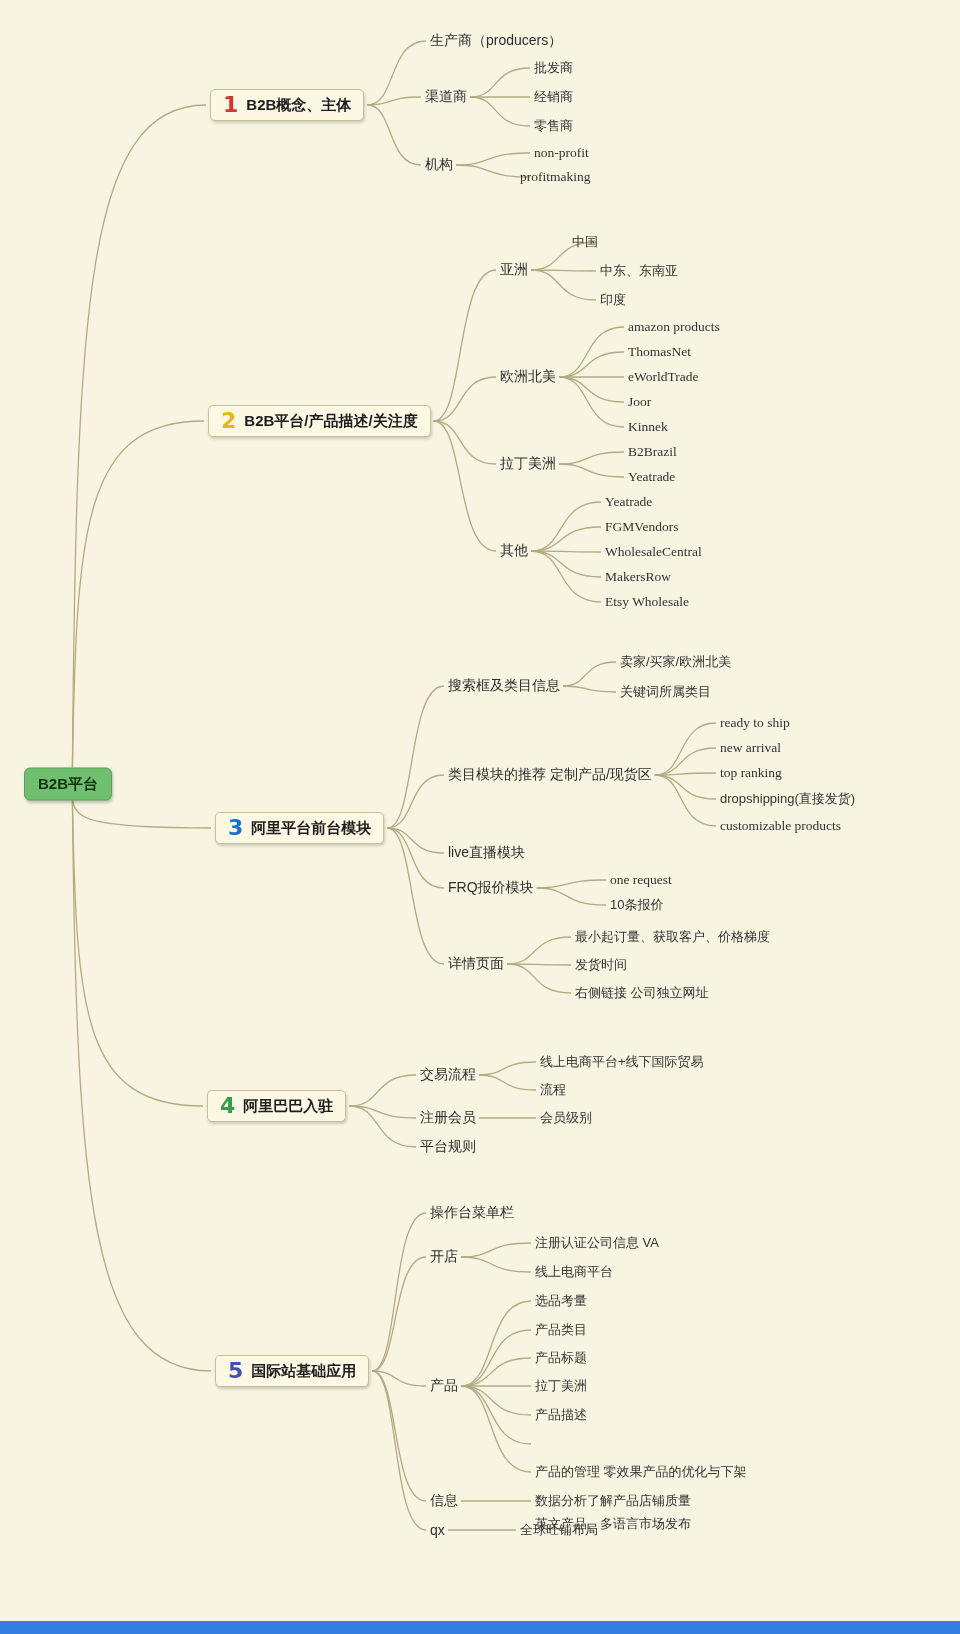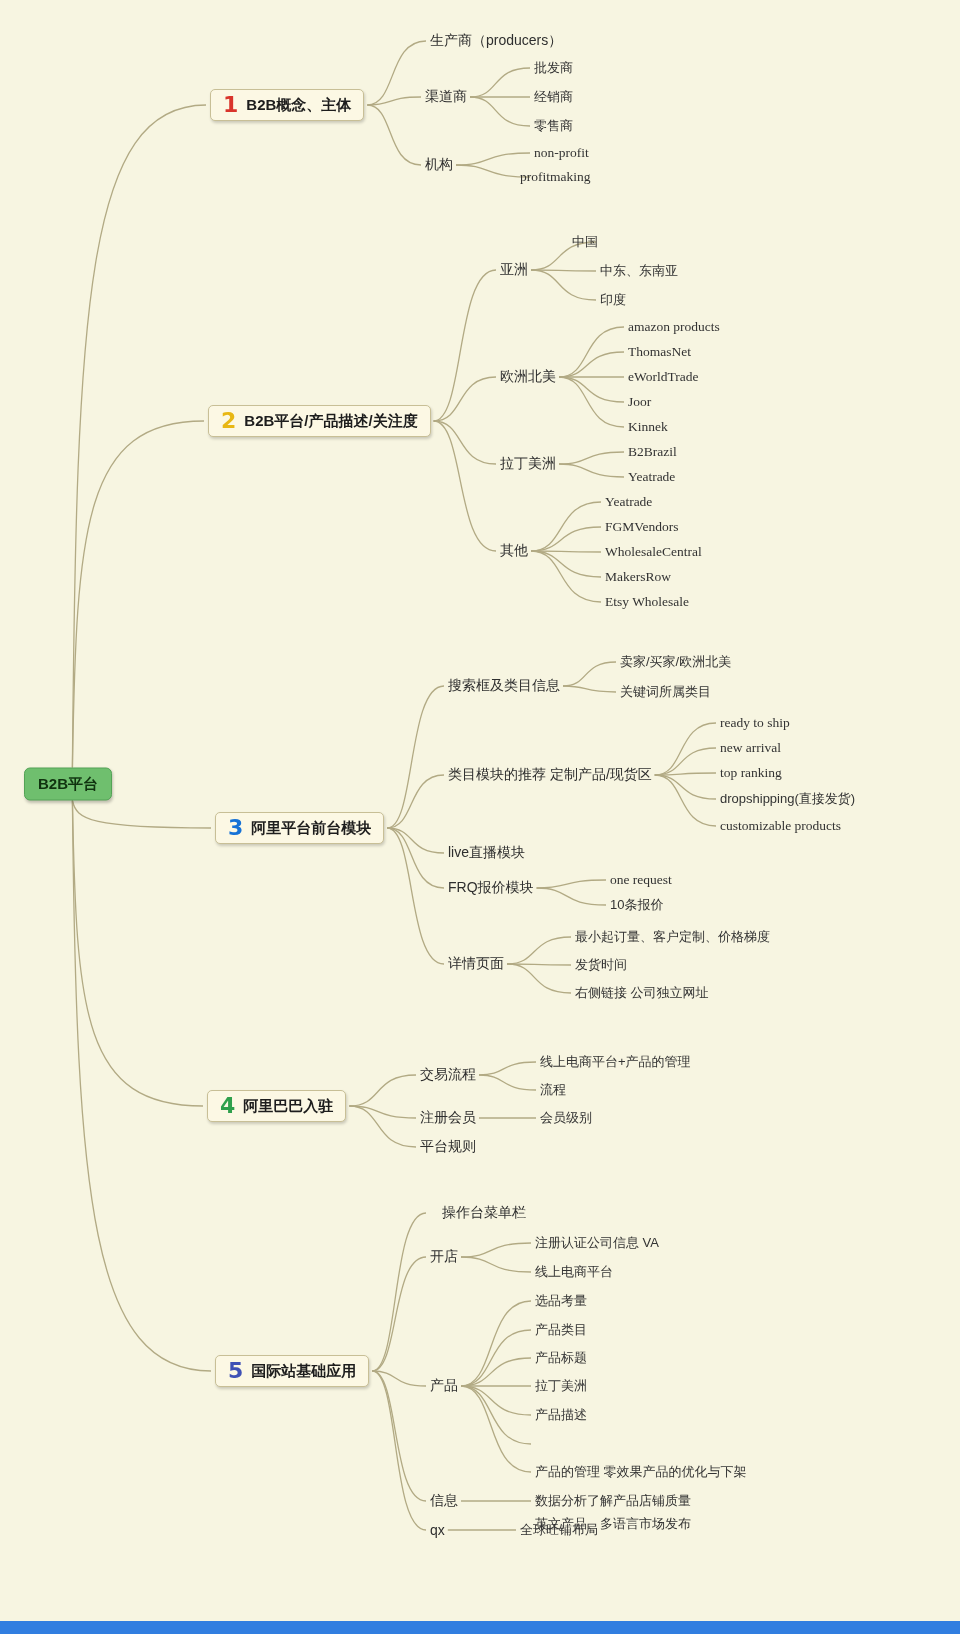--- a/index.html
+++ b/index.html
@@ -165,32 +165,32 @@
   <div class="node t2" id="b3c4" style="left:448px; top:964px">详情页面</div>
   <div class="node t3" id="b3c0g0" style="left:620px; top:662px">卖家/买家/欧洲北美</div>
   <div class="node t3" id="b3c0g1" style="left:620px; top:692px">关键词所属类目</div>
   <div class="node t3 serif" id="b3c1g0" style="left:720px; top:723px">ready to ship</div>
   <div class="node t3 serif" id="b3c1g1" style="left:720px; top:748px">new arrival</div>
   <div class="node t3 serif" id="b3c1g2" style="left:720px; top:773px">top ranking</div>
   <div class="node t3" id="b3c1g3" style="left:720px; top:799px">dropshipping(直接发货)</div>
   <div class="node t3 serif" id="b3c1g4" style="left:720px; top:826px">customizable products</div>
   <div class="node t3 serif" id="b3c3g0" style="left:610px; top:880px">one request</div>
   <div class="node t3" id="b3c3g1" style="left:610px; top:905px">10条报价</div>
-  <div class="node t3" id="b3c4g0" style="left:575px; top:937px">最小起订量、客户定制、价格梯度</div>
+  <div class="node t3" id="b3c4g0" style="left:575px; top:937px">最小起订量、获取客户、价格梯度</div>
   <div class="node t3" id="b3c4g1" style="left:575px; top:965px">发货时间</div>
   <div class="node t3" id="b3c4g2" style="left:575px; top:993px">右侧链接 公司独立网址</div>
 
   <div class="node t2" id="b4c0" style="left:420px; top:1075px">交易流程</div>
   <div class="node t2" id="b4c1" style="left:420px; top:1118px">注册会员</div>
   <div class="node t2" id="b4c2" style="left:420px; top:1147px">平台规则</div>
-  <div class="node t3" id="b4c0g0" style="left:540px; top:1062px">线上电商平台+产品的管理</div>
+  <div class="node t3" id="b4c0g0" style="left:540px; top:1062px">线上电商平台+线下国际贸易</div>
   <div class="node t3" id="b4c0g1" style="left:540px; top:1090px">流程</div>
   <div class="node t3" id="b4c1g0" style="left:540px; top:1118px">会员级别</div>
 
-  <div class="node t2" id="b5c0" style="left:442px; top:1213px">操作台菜单栏</div>
+  <div class="node t2" id="b5c0" style="left:430px; top:1213px">操作台菜单栏</div>
   <div class="node t2" id="b5c1" style="left:430px; top:1257px">开店</div>
   <div class="node t2" id="b5c2" style="left:430px; top:1386px">产品</div>
   <div class="node t2" id="b5c3" style="left:430px; top:1501px">信息</div>
   <div class="node t2" id="b5c4" style="left:430px; top:1530px">qx</div>
   <div class="node t3" id="b5c1g0" style="left:535px; top:1243px">注册认证公司信息 VA</div>
   <div class="node t3" id="b5c1g1" style="left:535px; top:1272px">线上电商平台</div>
   <div class="node t3" id="b5c2g0" style="left:535px; top:1301px">选品考量</div>
   <div class="node t3" id="b5c2g1" style="left:535px; top:1330px">产品类目</div>
   <div class="node t3" id="b5c2g2" style="left:535px; top:1358px">产品标题</div>
   <div class="node t3" id="b5c2g3" style="left:535px; top:1386px">拉丁美洲</div>

